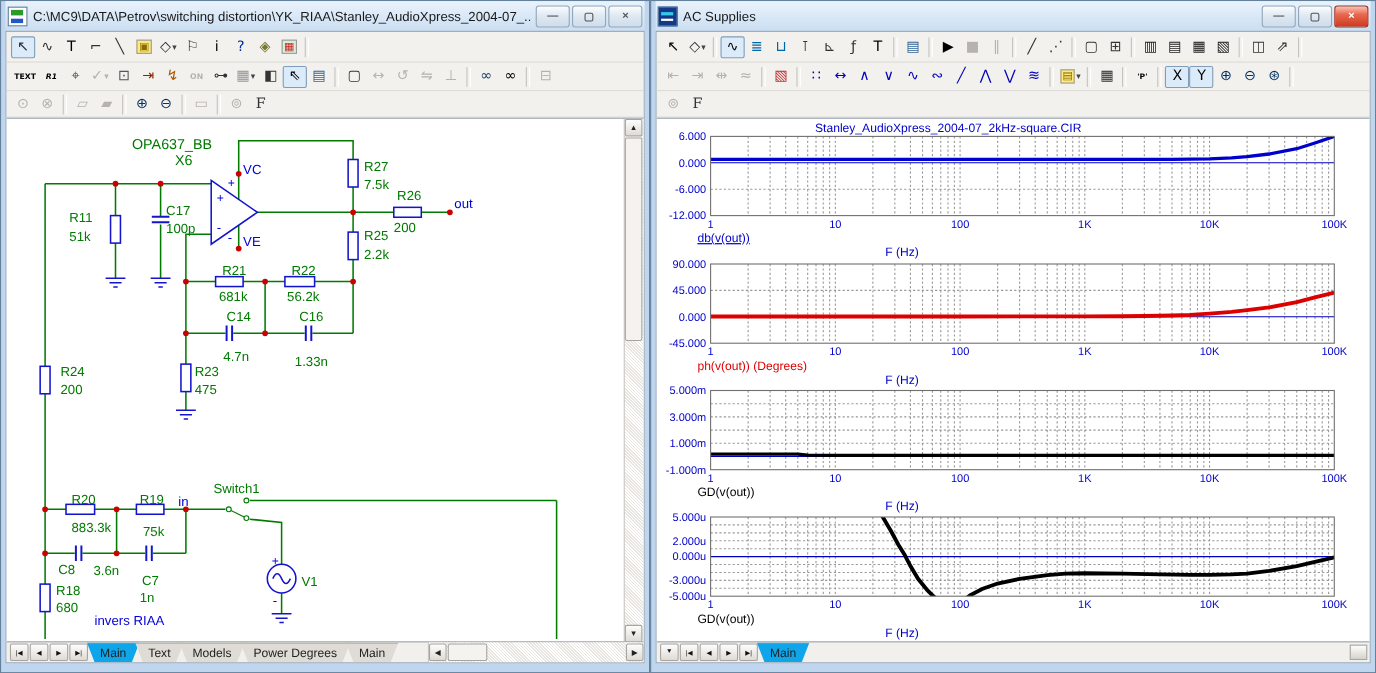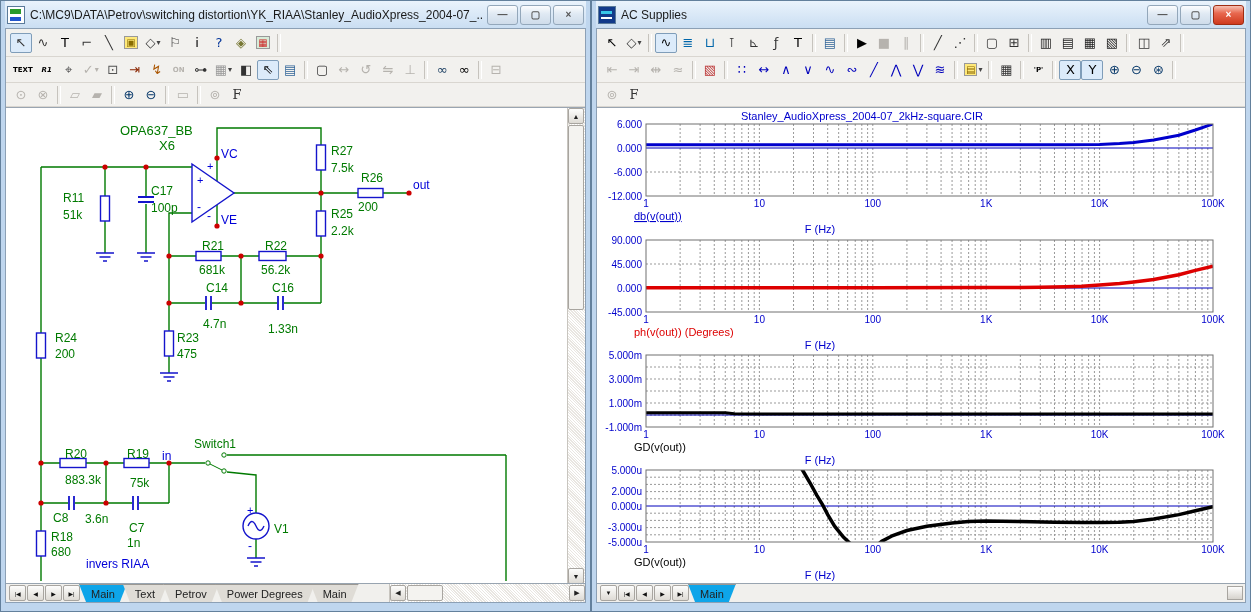--- a/index.html
+++ b/index.html
@@ -360,21 +360,21 @@
     <div class="tabbar">
       <div id="lw-nav" style="display:flex;gap:1px;padding:0 3px;">
           <div class="navbtn">|◀</div>
           <div class="navbtn">◀</div>
           <div class="navbtn">▶</div>
           <div class="navbtn">▶|</div>
         </div>
       <div id="lw-tabs" style="display:flex;">
           <div class="tab active">Main</div>
           <div class="tab">Text</div>
-          <div class="tab">Petrov</div>
+          <div class="tab">Models</div>
           <div class="tab">Power Degrees</div>
           <div class="tab">Main</div>
         </div>
       <div class="hscroll">
         <div class="sbtn hs-l">◀</div>
         <div class="hthumb"></div>
         <div class="sbtn hs-r">▶</div>
       </div>
     </div>
   </div>

